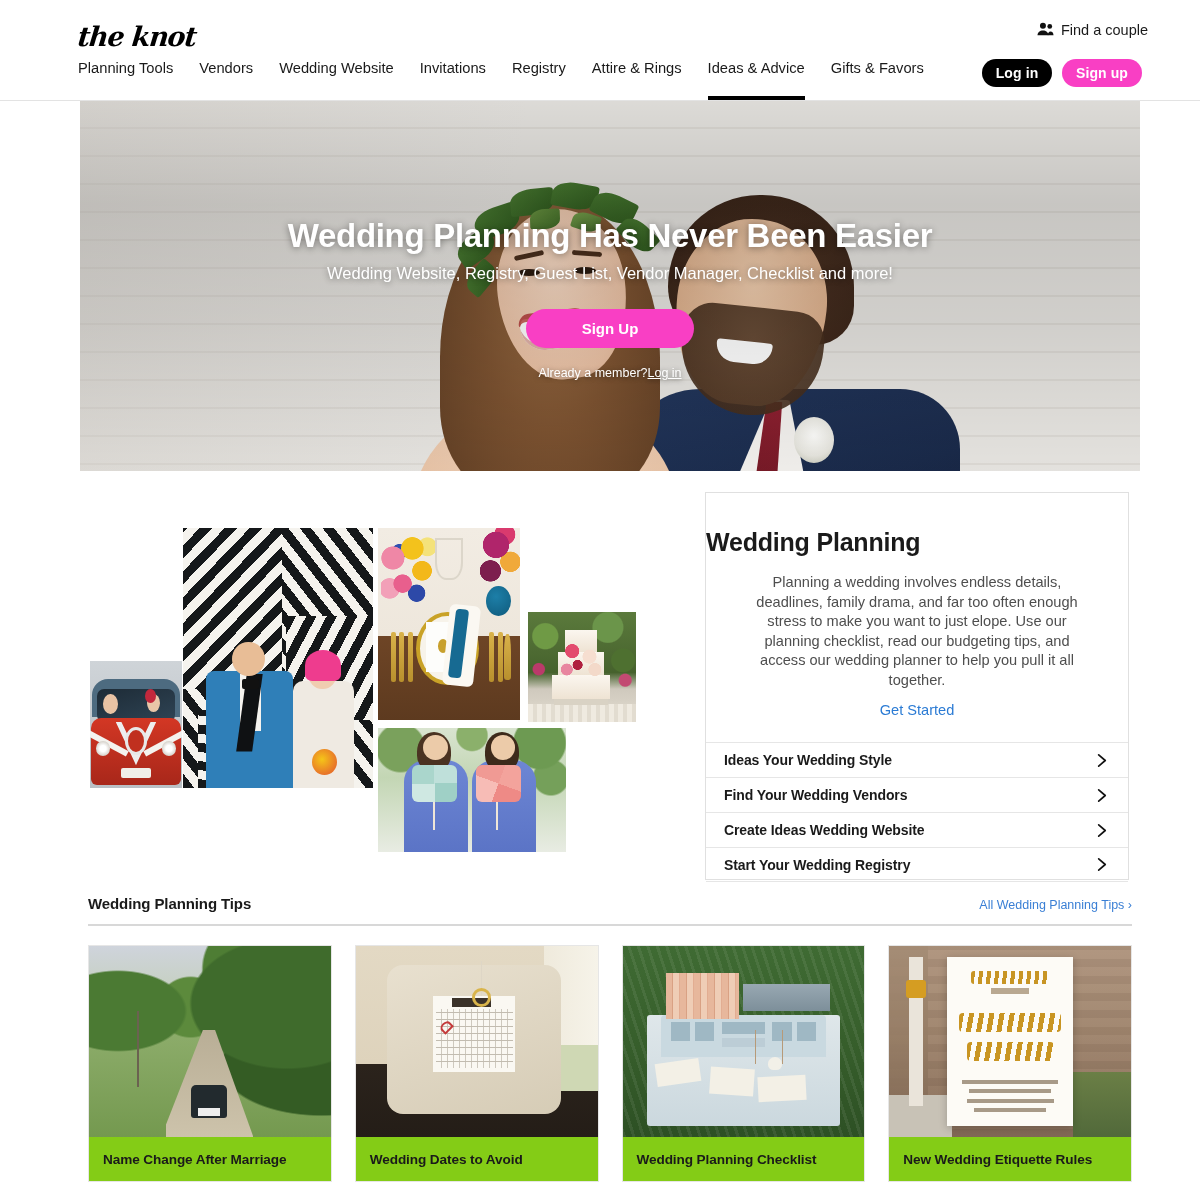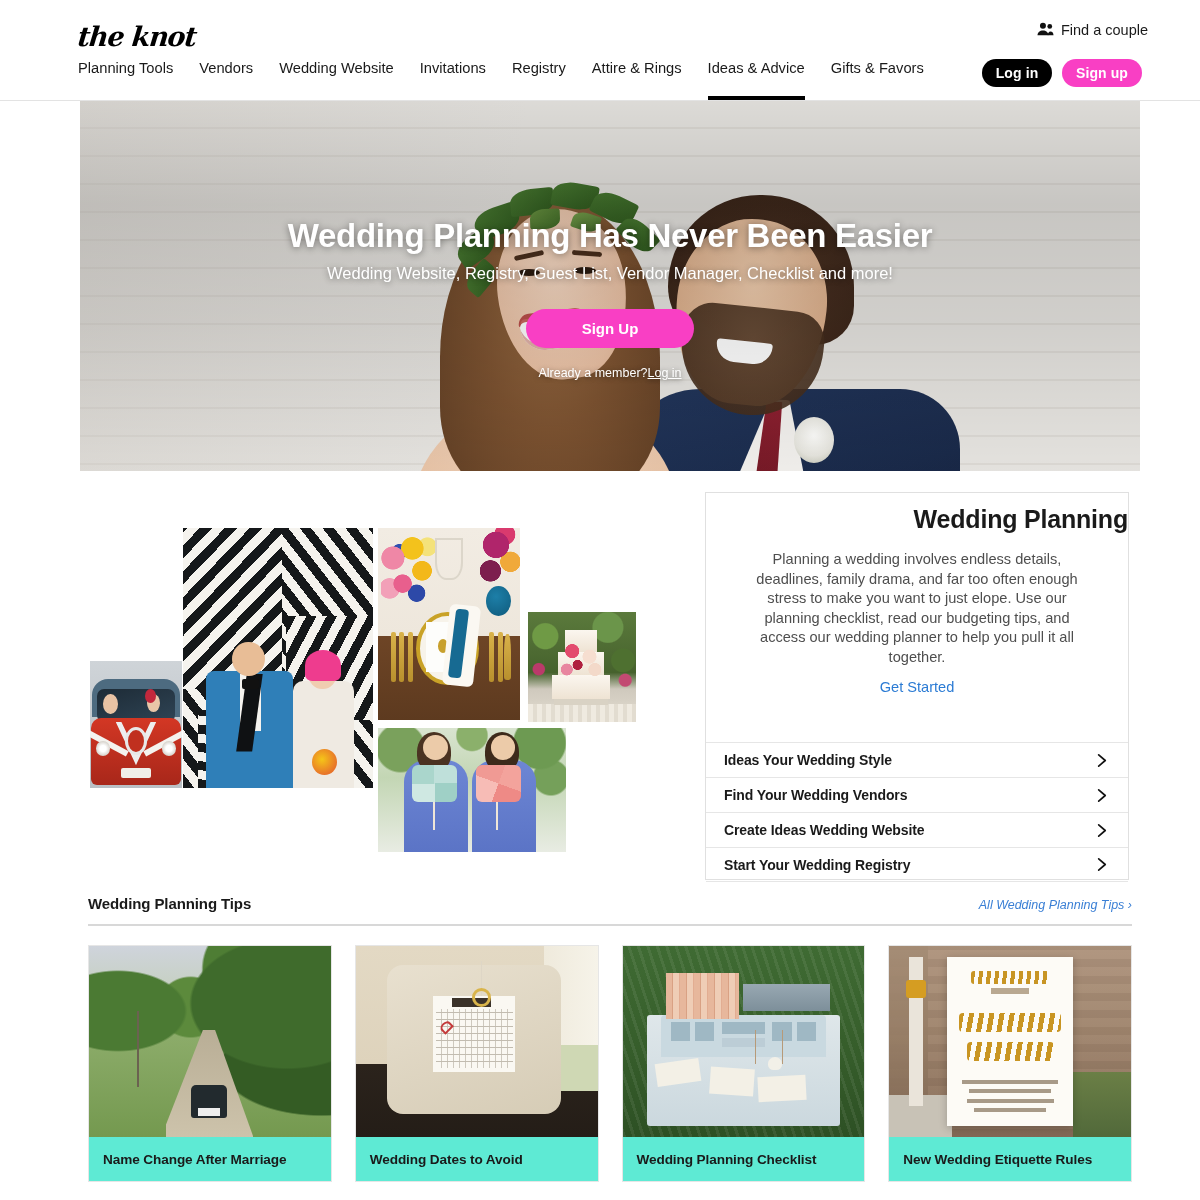--- a/index.html
+++ b/index.html
@@ -304,21 +304,21 @@
       border-radius:6px;}
   .pw-stick{position:absolute;width:2px;height:26%;background:#efe6d8;top:56%;}
   .pw-stick.l{left:29%;} .pw-stick.r{left:63%;}
 
   
   .wp-card {
     position: absolute; left: 705px; top: 492px; width: 424px; height: 388px;
     border: 1px solid #e0e0e0; background: #fff;
   }
   .wp-title {
-    margin-top: 12px; text-align: right; font-size: 25px; font-weight: 700;
+    margin-top: 35px; text-align: left; font-size: 25px; font-weight: 700;
     letter-spacing: -.2px;
   }
   .wp-body {
     margin: 16px 36px 0; text-align: center; font-size: 14.6px;
     line-height: 19.6px; color: #4e4e4e;
   }
   .wp-link {
     margin-top: 11px; text-align: center; font-size: 14.6px;
     color: #2b7bd4; cursor: pointer;
   }
@@ -332,27 +332,27 @@
   .wp-row-label { font-size: 14px; font-weight: 700; letter-spacing: -.1px; }
   .chev { display:block; width: 15px; height: 15px; }
 
   
   .tips-head {
     position: absolute; left: 88px; top: 895px; width: 1044px;
     display: flex; align-items: flex-end; justify-content: space-between;
     padding-bottom: 12px; border-bottom: 2px solid #d8d8d8;
   }
   .tips-title { font-size: 15px; font-weight: 700; letter-spacing: -.1px; text-align: right; }
-  .tips-all { font-size: 12.5px; color: #3a7fd5; cursor: pointer; font-style: italic; }
+  .tips-all { font-size: 12.5px; color: #3a7fd5; cursor: pointer; }
 
   .tips-grid {
     position: absolute; left: 88px; top: 945px; width: 1044px;
     display: flex; gap: 23px;
   }
-  .tip-card { width: 249px; background: #5eead4; border: 1px solid #e6e6e6; }
+  .tip-card { width: 249px; background: #84cc16; border: 1px solid #e6e6e6; }
   .tip-img { width: 100%; height: 191px; position: relative; overflow: hidden; background:#ccc; }
   .tip-cap {
     height: 44px; display: flex; align-items: center; padding: 0 14px;
     font-size: 13.6px; font-weight: 700; letter-spacing: -.1px;
   }
 
   
   .t1{position:absolute;inset:0;background:linear-gradient(180deg,#cfd4dc 0%,#c6d0c2 22%,#8fae6d 40%,#74994f 100%);}
   .t1::after{content:"";position:absolute;inset:0;
     background:

